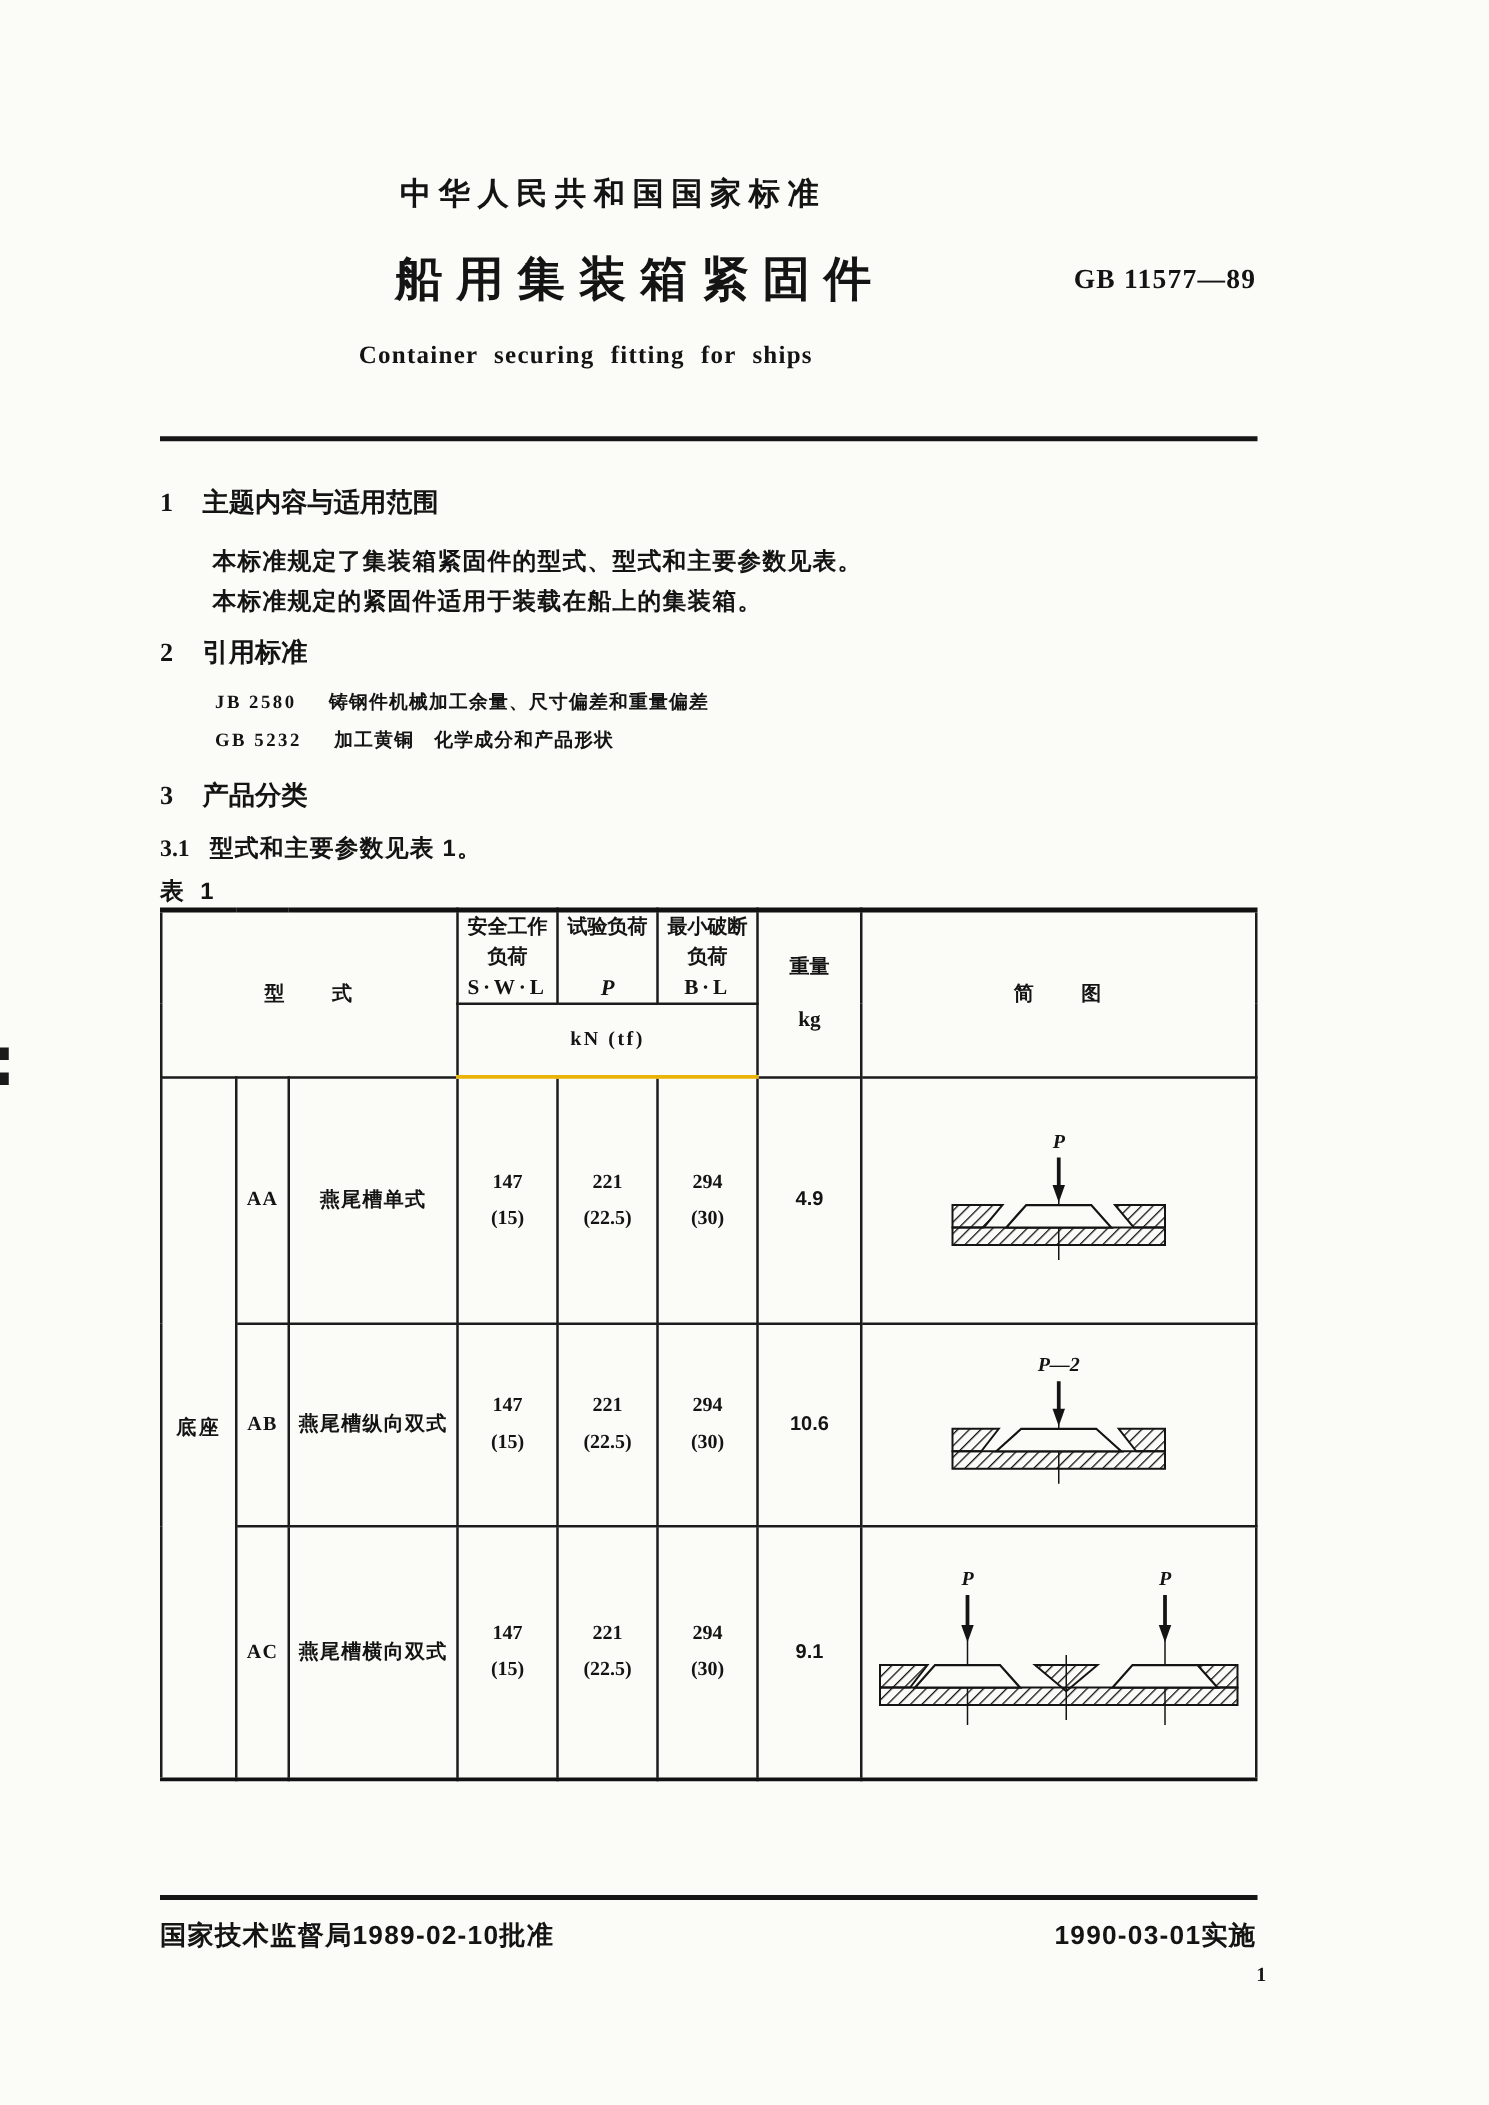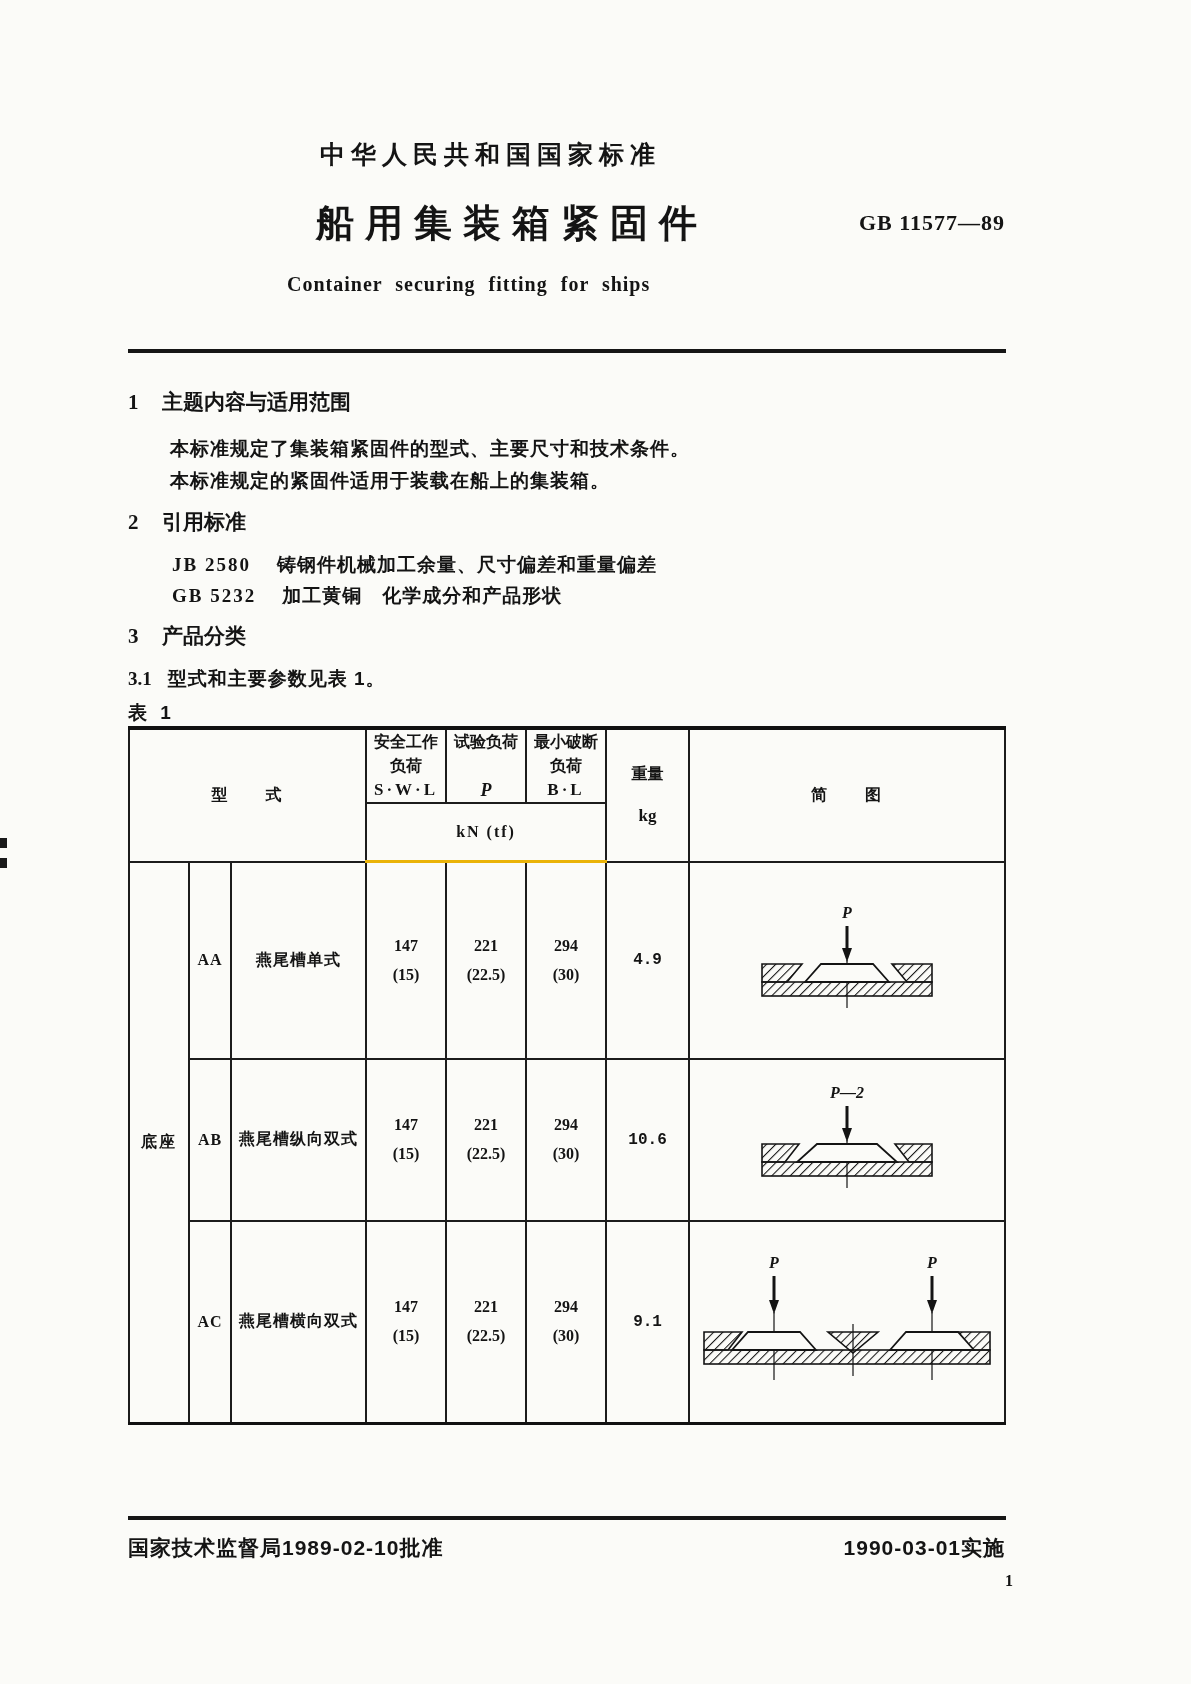--- a/index.html
+++ b/index.html
@@ -15,21 +15,21 @@
   .doc-title  { left:316px; top:198px; font-size:38px; font-weight:700; letter-spacing:11px; }
   .gb-num     { right:186px; top:210px; font-size:22px; font-weight:700; letter-spacing:1px;
                 font-family:"Liberation Serif", serif; }
   .en-title   { left:287px; top:273px; font-size:20px; font-weight:700; letter-spacing:1px;
                 word-spacing:7px; font-family:"Liberation Serif", serif; }
   .rule       { left:128px; top:349px; width:878px; height:4px; background:#161616; }
 
   .sec-head { left:128px; font-size:21px; font-weight:700; }
   .sec-head .sec-no { display:inline-block; min-width:34px; font-family:"Liberation Serif", serif; }
   .para     { left:170px; font-size:19px; font-weight:600; letter-spacing:1px; }
-  .ref-line { left:172px; font-size:19px; font-weight:600; }
+  .ref-line { left:172px; font-size:15px; font-weight:600; }
   .ref-code { font-family:"Liberation Serif", serif; font-weight:700; letter-spacing:2px; }
   .ref-text { margin-left:26px; letter-spacing:1px; }
   .sub-head { left:128px; font-size:19px; font-weight:700; }
   .sub-no   { font-family:"Liberation Serif", serif; margin-right:16px; }
   .sub-text { font-weight:600; letter-spacing:1px; }
 
   .tbl-caption { left:128px; top:700px; width:878px; text-align:left;
                  font-size:19px; font-weight:700; letter-spacing:4px; }
 
   .t1-wrap { left:128px; top:726px; width:878px; }
@@ -46,21 +46,21 @@
   .kg { font-family:"Liberation Serif", serif; font-size:17px; margin-top:18px; }
   .unit-cell { font-family:"Liberation Serif", serif; font-size:18px; letter-spacing:2px; }
   .type-head { font-size:17px; letter-spacing:2px; }
   .diag-head { font-size:17px; letter-spacing:2px; }
 
   td.code-cell { font-family:"Liberation Serif", serif; font-size:17px; letter-spacing:1px; }
   td.name-cell { text-align:left; padding-left:9px; font-size:16px; letter-spacing:1px; }
   td.group-cell { font-size:16px; letter-spacing:2px; }
   .kn { font-family:"Liberation Serif", serif; font-size:16px; line-height:18px; }
   .tf { font-family:"Liberation Serif", serif; font-size:16px; line-height:18px; margin-top:11px; }
-  td.wt-cell { font-family:Liberation Mono, monospace; font-size:16px; }
+  td.wt-cell { font-family:Liberation Sans, sans-serif; font-size:16px; }
   td.diag-cell { vertical-align:middle; }
 
   .footer-rule { left:128px; top:1516px; width:878px; height:4px; background:#161616; }
   .footer-left  { left:128px; top:1534px; font-size:21px; font-weight:700; letter-spacing:1px; }
   .footer-right { right:186px; top:1534px; font-size:21px; font-weight:700; letter-spacing:1px; }
   .page-num { left:1005px; top:1572px; font-size:16px; font-weight:600;
               font-family:"Liberation Serif", serif; }
 
   .scan-mark { left:0; width:7px; height:10px; background:#1a1a1a; }
 
@@ -85,21 +85,21 @@
 
   <div class="abs doc-title">船用集装箱紧固件</div>
   <div class="abs std-header">中华人民共和国国家标准</div>
   <div class="abs gb-num">GB 11577—89</div>
   <div class="abs en-title">Container securing fitting for ships</div>
   <div class="abs rule"></div>
 
   <div class="abs sec-head" style="top:388px">
     <span class="sec-no">1</span><span>主题内容与适用范围</span>
   </div>
-  <div class="abs para" style="top:436px">本标准规定了集装箱紧固件的型式、主要尺寸和技术条件。</div>
+  <div class="abs para" style="top:436px">本标准规定了集装箱紧固件的型式、型式和主要参数见表。</div>
   <div class="abs para" style="top:468px">本标准规定的紧固件适用于装载在船上的集装箱。</div>
 
   <div class="abs sec-head" style="top:508px">
     <span class="sec-no">2</span><span>引用标准</span>
   </div>
   <div class="abs ref-line" style="top:552px">
     <span class="ref-code">JB 2580</span><span class="ref-text">铸钢件机械加工余量、尺寸偏差和重量偏差</span>
   </div>
   <div class="abs ref-line" style="top:583px">
     <span class="ref-code">GB 5232</span><span class="ref-text">加工黄铜　化学成分和产品形状</span>

